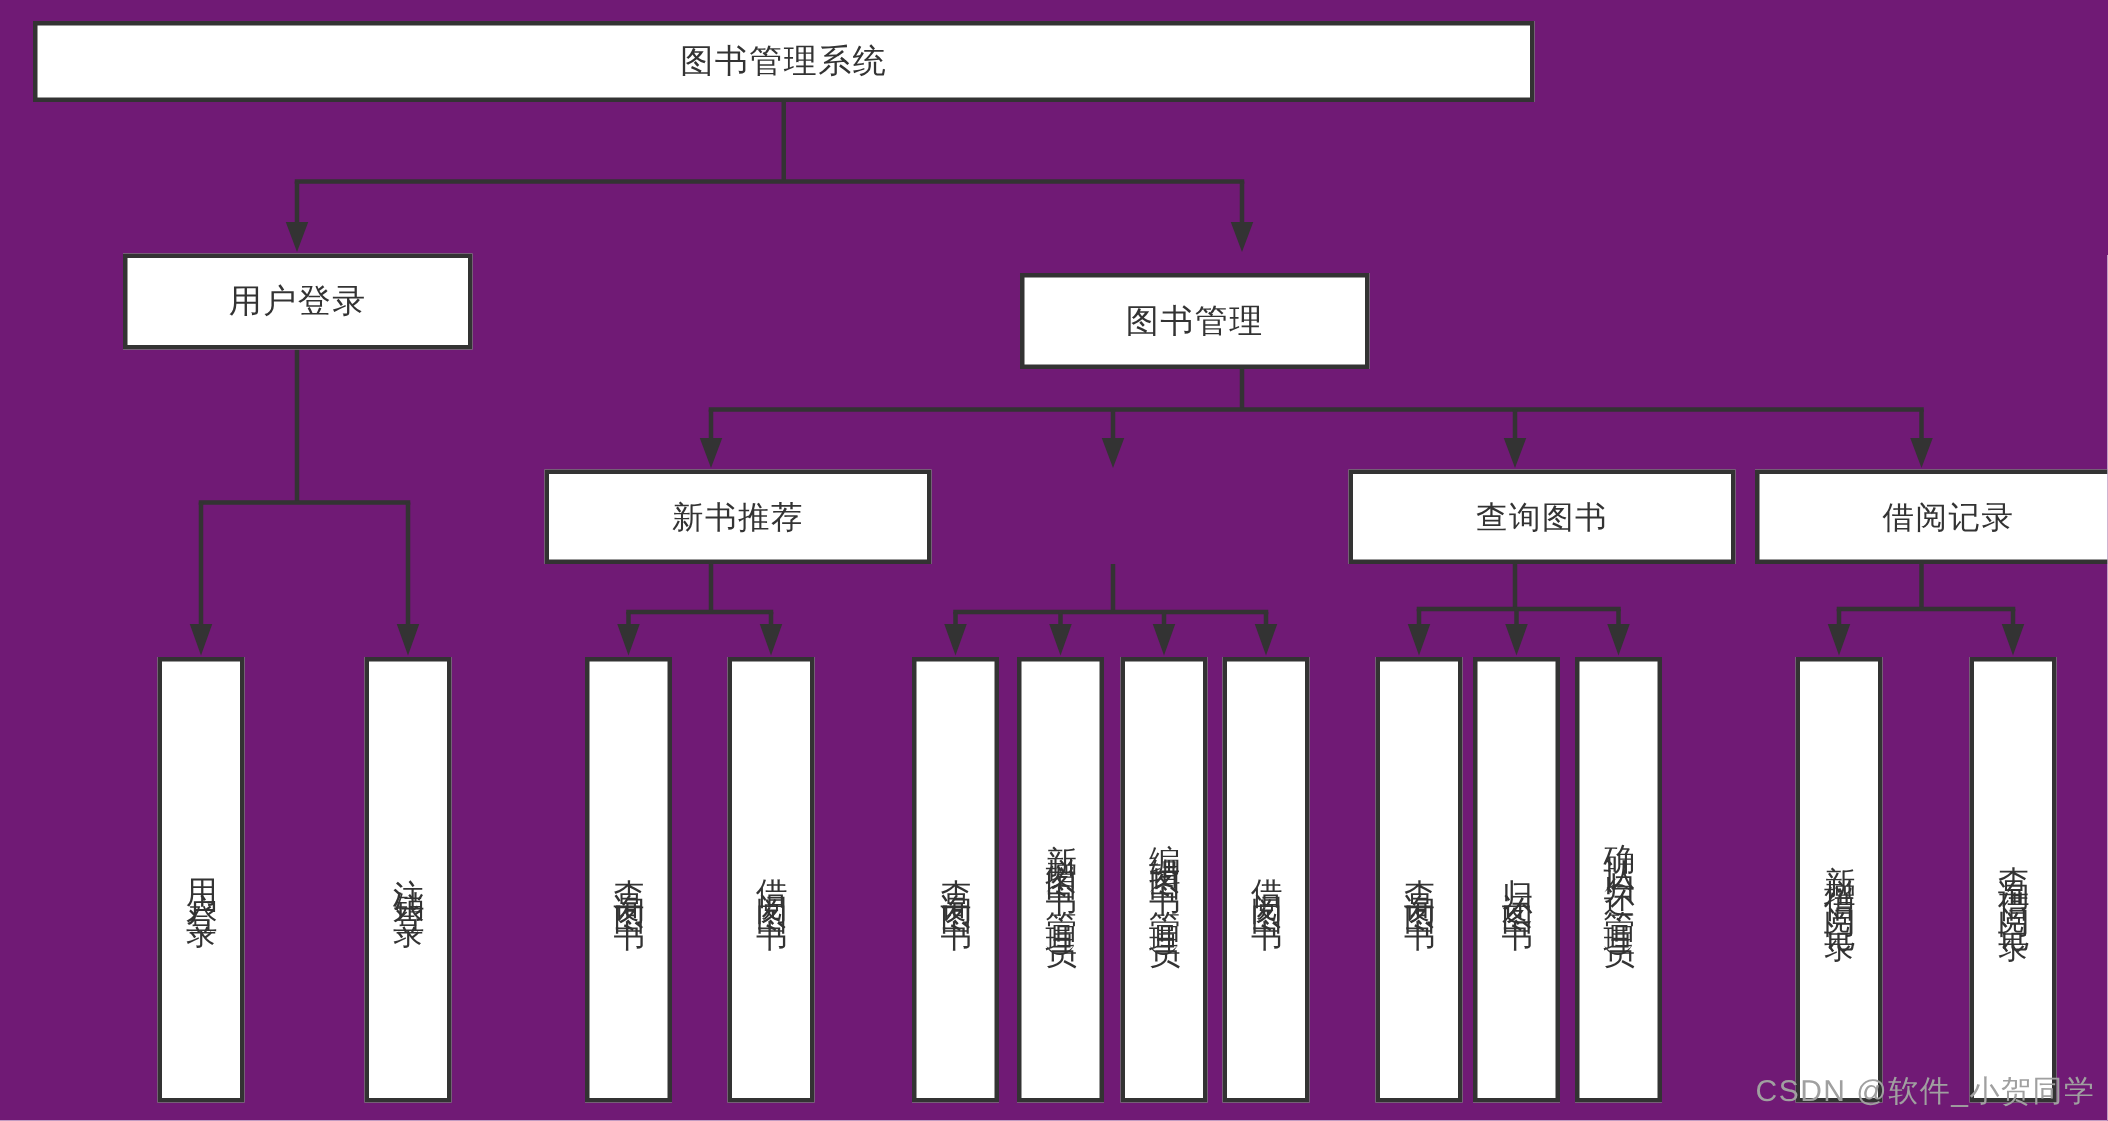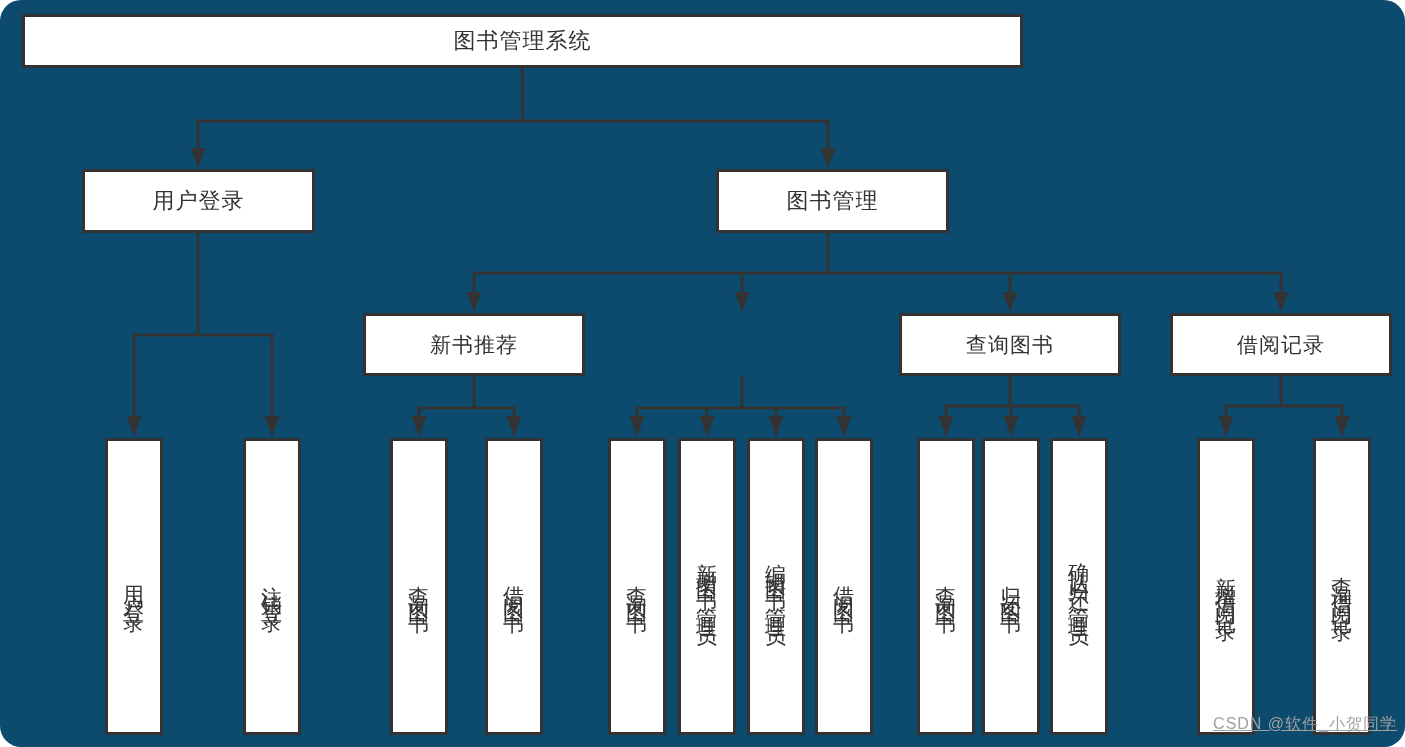--- a/index.html
+++ b/index.html
@@ -1,23 +1,22 @@
 <!DOCTYPE html>
 <html><head>
 <meta charset="utf-8">
 <style>
   html, body { margin: 0; padding: 0; background: #ffffff; }
   #canvas {
     position: relative;
     width: 1405px;
     height: 747px;
-    background: #0c4a6e;
+    background: #701a75;
     overflow: hidden;
     font-family: "Liberation Sans", "DejaVu Sans", sans-serif;
-    border-radius: 21px;
   }
   #connectors {
     position: absolute;
     left: 0; top: 0;
     width: 1405px; height: 747px;
     z-index: 1;
   }
   .node {
     position: absolute;
     box-sizing: border-box;
@@ -25,41 +24,40 @@
     border: 3px solid #333333;
     color: #333333;
     display: flex;
     align-items: center;
     justify-content: center;
     z-index: 2;
   }
   .node.h { font-size: 22px; letter-spacing: 1px; }
   .node.root { left: 22px; top: 14px; width: 1001px; height: 54px; }
   .node.lvl2 { top: 169px; width: 233px; height: 64px; }
-  .node.lvl3 { top: 313px; width: 222px; height: 63px; font-size: 21px; }
+  .node.lvl3 { top: 313px; width: 258px; height: 63px; font-size: 21px; }
   .node.leaf {
     top: 438px;
     width: 58px;
     height: 297px;
     font-size: 21px;
     writing-mode: vertical-rl;
     letter-spacing: 9px;
     line-height: 1;
     text-align: center;
   }
   #watermark {
     position: absolute;
     right: 8px;
     top: 714px;
-    font-size: 16px;
+    font-size: 20px;
     color: #a0a0a0;
     letter-spacing: 1px;
     white-space: nowrap;
     z-index: 5;
-    text-decoration: underline;
   }
 </style>
 </head>
 <body>
 
 <div id="canvas">
 
   <svg id="connectors" viewBox="0 0 1405 747" xmlns="http://www.w3.org/2000/svg">
     <g stroke="#333333" stroke-width="3" fill="none">
 
@@ -125,21 +123,21 @@
       <polygon points="1003.5,416 1018.5,416 1011,437"></polygon>
       <polygon points="1071.5,416 1086.5,416 1079,437"></polygon>
       <polygon points="1218.5,416 1233.5,416 1226,437"></polygon>
       <polygon points="1334.5,416 1349.5,416 1342,437"></polygon>
     </g>
   </svg>
 
   <div class="node h root">图书管理系统</div>
 
   <div class="node h lvl2" style="left:82px;">用户登录</div>
-  <div class="node h lvl2" style="left:716px;">图书管理</div>
+  <div class="node h lvl2" style="left:680px;margin-top:13px;">图书管理</div>
 
   <div class="node h lvl3" style="left:363px;">新书推荐</div>
   <div class="node h lvl3" style="left:899px;">查询图书</div>
   <div class="node h lvl3" style="left:1170px;">借阅记录</div>
 
   <div class="node leaf" style="left:105px;">用户登录</div>
   <div class="node leaf" style="left:243px;">注销登录</div>
 
   <div class="node leaf" style="left:390px;">查询图书</div>
   <div class="node leaf" style="left:485px;">借阅图书</div>

